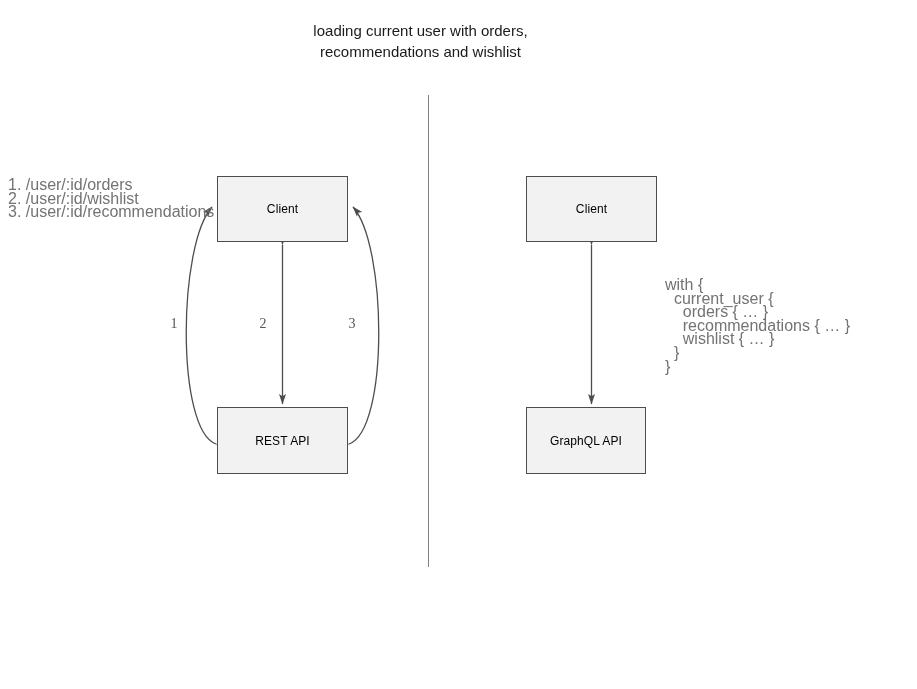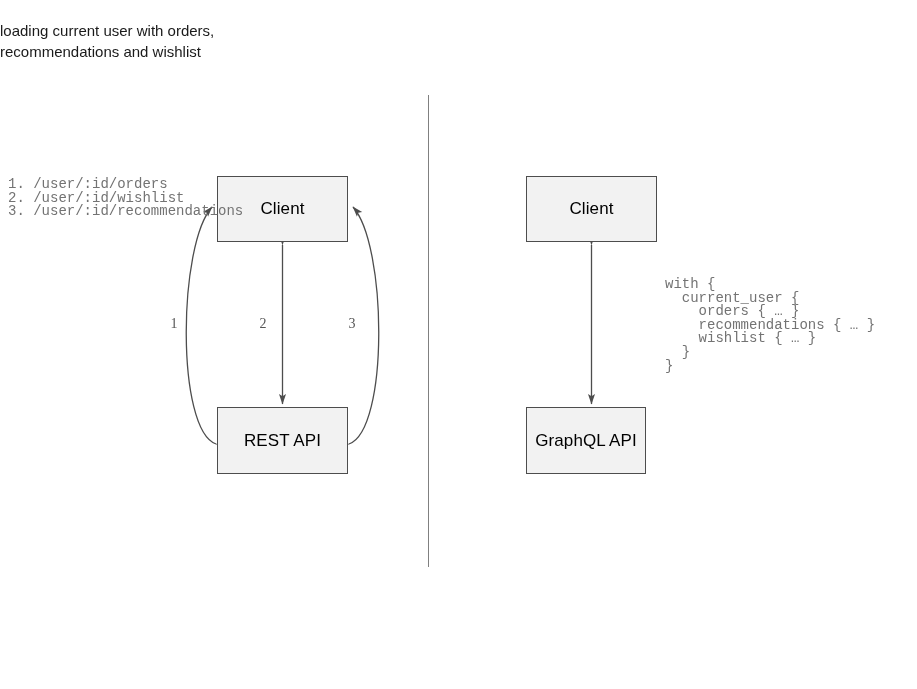--- a/index.html
+++ b/index.html
@@ -22,21 +22,21 @@
     width: 917px;
     height: 689px;
   }
 
   
   #diagram-title {
     position: absolute;
     left: 0;
     top: 20px;
     width: 841px;
-    text-align: left;
+    text-align: center;
     font-family: "Liberation Sans", sans-serif;
     font-size: 15px;
     line-height: 21px;
     color: #1a1a1a;
     white-space: pre-line;
   }
 
   
   #center-divider {
     position: absolute;
@@ -50,21 +50,21 @@
   
   .node-box {
     position: absolute;
     box-sizing: border-box;
     background: #f2f2f2;
     border: 1px solid #4d4d4d;
     display: flex;
     align-items: center;
     justify-content: center;
     font-family: "Liberation Sans", sans-serif;
-    font-size: 17px;
+    font-size: 12px;
     color: #000000;
     letter-spacing: 0.1px;
   }
   #node-client-rest   { left: 217px; top: 176px; width: 131px; height: 66px; }
   #node-rest-api      { left: 217px; top: 407px; width: 131px; height: 67px; }
   #node-client-gql    { left: 526px; top: 176px; width: 131px; height: 66px; }
   #node-graphql-api   { left: 526px; top: 407px; width: 120px; height: 67px; }
 
   
   #arrow-layer {
@@ -85,22 +85,22 @@
     text-align: center;
     width: 20px;
   }
   #edge-label-1 { left: 164px; top: 316px; }
   #edge-label-2 { left: 253px; top: 316px; }
   #edge-label-3 { left: 342px; top: 316px; }
 
   
   .mono-block {
     position: absolute;
-    font-family: Liberation Mono, monospace;
-    font-size: 14px;
+    font-family: Liberation Sans, sans-serif;
+    font-size: 16px;
     line-height: 13.6px;
     color: #737373;
     white-space: pre;
   }
   #rest-endpoint-list { left: 8px; top: 178px; }
   #graphql-query      { left: 665px; top: 278px; }
 </style>
 </head>
 <body>
 

